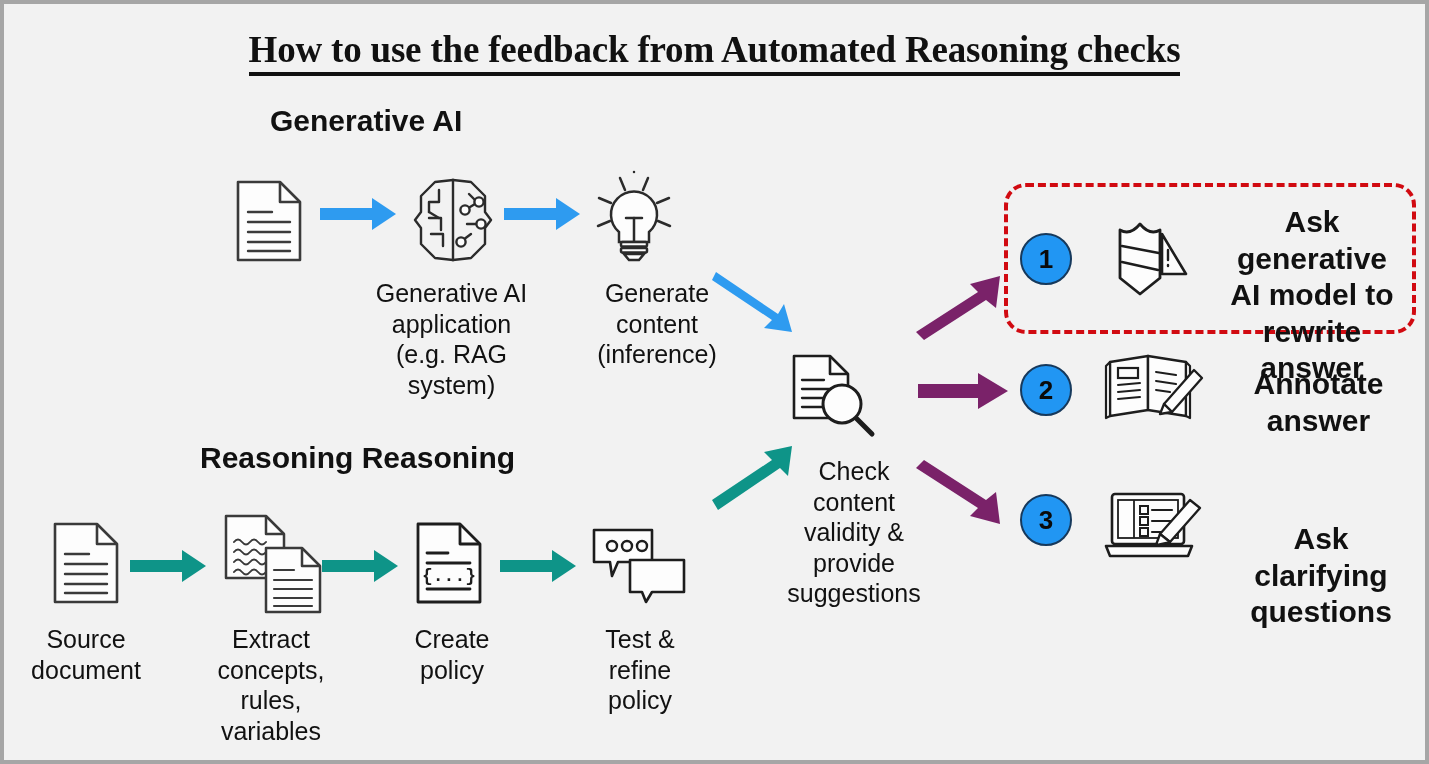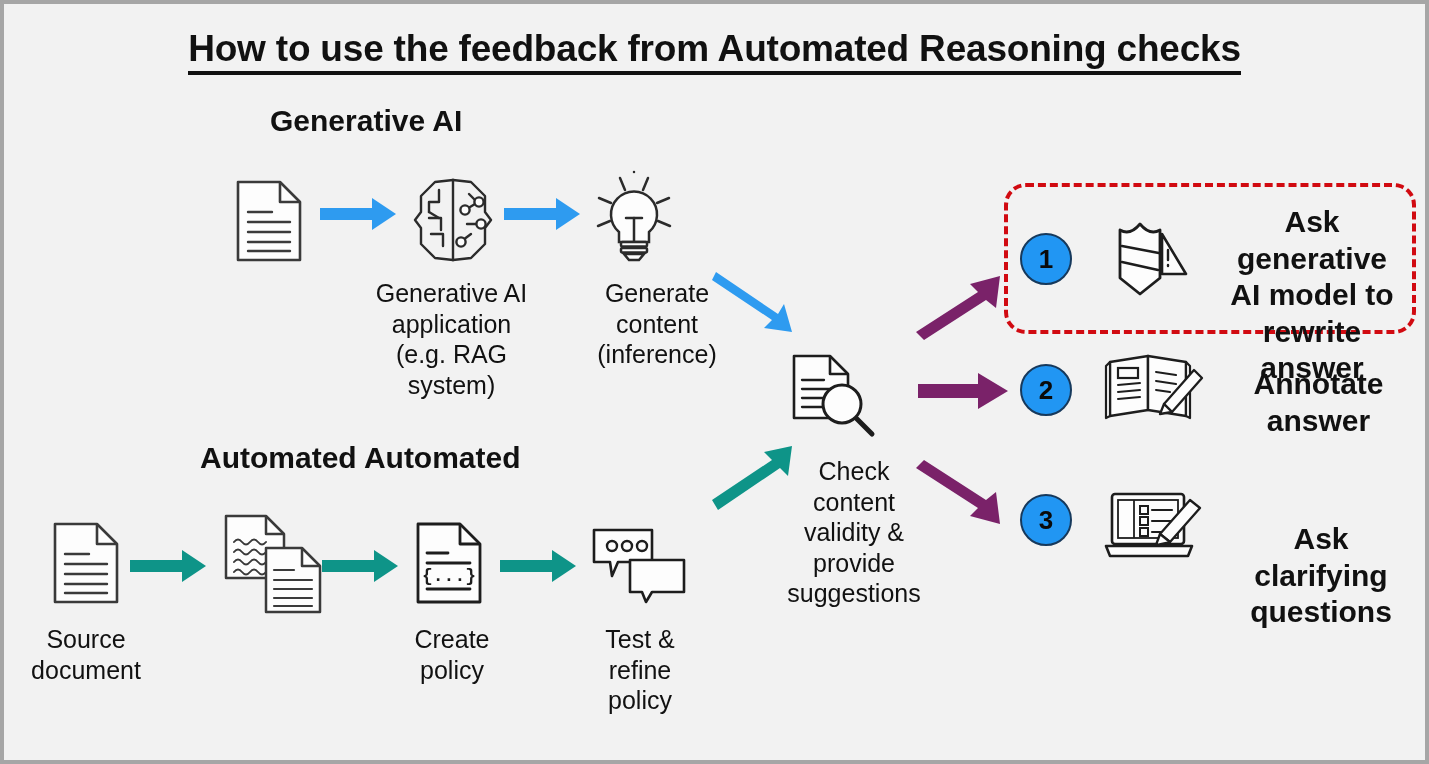--- a/index.html
+++ b/index.html
@@ -13,21 +13,21 @@
     overflow:hidden;
   }
   .abs{position:absolute;}
   .ttl{
     left:0;right:0;top:24px;
     text-align:center;
     font-size:37px;font-weight:700;color:#111;
     letter-spacing:-0.2px;
     white-space:nowrap;
   }
-  .ttl span{border-bottom:4px solid #111;padding-bottom:2px;}
+  .ttl span{border-bottom:4px solid #111;padding-bottom:2px;font-family:Liberation Serif, serif;}
   .section-head{
     font-size:30px;font-weight:700;color:#111;white-space:nowrap;
   }
   .nodelabel{
     font-size:25px;color:#111;text-align:center;line-height:1.22;
   }
   .rightlabel{
     font-size:30px;color:#111;text-align:center;line-height:1.22;font-weight:bold;
   }
   .icon-svg{display:block;}
@@ -126,21 +126,21 @@
     </svg>
   </div>
   <div class="abs nodelabel" style="left:563px;top:274px;width:180px;">Generate<br>content<br>(inference)</div>
 
   <div class="abs" style="left:708px;top:262px;">
     <svg width="96" height="78" viewBox="0 0 96 78">
       <path d="M4 6 L66 48 L72 38 L80 66 L52 62 L60 54 L0 14 Z" fill="#2e9bf0"></path>
     </svg>
   </div>
 
-  <div class="abs section-head" style="left:196px;top:437px;">Automated Automated</div>
+  <div class="abs section-head" style="left:196px;top:437px;">Reasoning Reasoning</div>
 
   <div class="abs" style="left:49px;top:518px;">
     <svg class="icon-svg" width="66" height="82" viewBox="0 0 66 82">
       <path d="M2 2 H44 L64 22 V80 H2 Z" fill="#fdfdfd" stroke="#3a3a3a" stroke-width="2.6" stroke-linejoin="round"></path>
       <path d="M44 2 V22 H64" fill="none" stroke="#3a3a3a" stroke-width="2.6" stroke-linejoin="round"></path>
       <g stroke="#3a3a3a" stroke-width="2.4" stroke-linecap="round">
         <line x1="12" y1="32" x2="36" y2="32"></line>
         <line x1="12" y1="42" x2="54" y2="42"></line>
         <line x1="12" y1="52" x2="54" y2="52"></line>
         <line x1="12" y1="62" x2="54" y2="62"></line>
@@ -170,20 +170,21 @@
       <path d="M80 36 V54 H98" fill="none" stroke="#3a3a3a" stroke-width="2.5" stroke-linejoin="round"></path>
       <g stroke="#3a3a3a" stroke-width="2.2" stroke-linecap="round">
         <line x1="52" y1="58" x2="72" y2="58"></line>
         <line x1="52" y1="68" x2="90" y2="68"></line>
         <line x1="52" y1="77" x2="90" y2="77"></line>
         <line x1="52" y1="86" x2="90" y2="86"></line>
         <line x1="52" y1="94" x2="90" y2="94"></line>
       </g>
     </svg>
   </div>
+  <div class="abs nodelabel" style="left:182px;top:620px;width:170px;">Extract<br>concepts,<br>rules,<br>variables</div>
 
   <div class="abs" style="left:318px;top:542px;">
     <svg width="78" height="40" viewBox="0 0 78 40">
       <path d="M0 14 H52 V4 L76 20 L52 36 V26 H0 Z" fill="#0e9488"></path>
     </svg>
   </div>
 
   <div class="abs" style="left:412px;top:518px;">
     <svg class="icon-svg" width="66" height="82" viewBox="0 0 66 82">
       <path d="M2 2 H44 L64 22 V80 H2 Z" fill="#fdfdfd" stroke="#1d1d1d" stroke-width="2.8" stroke-linejoin="round"></path>

